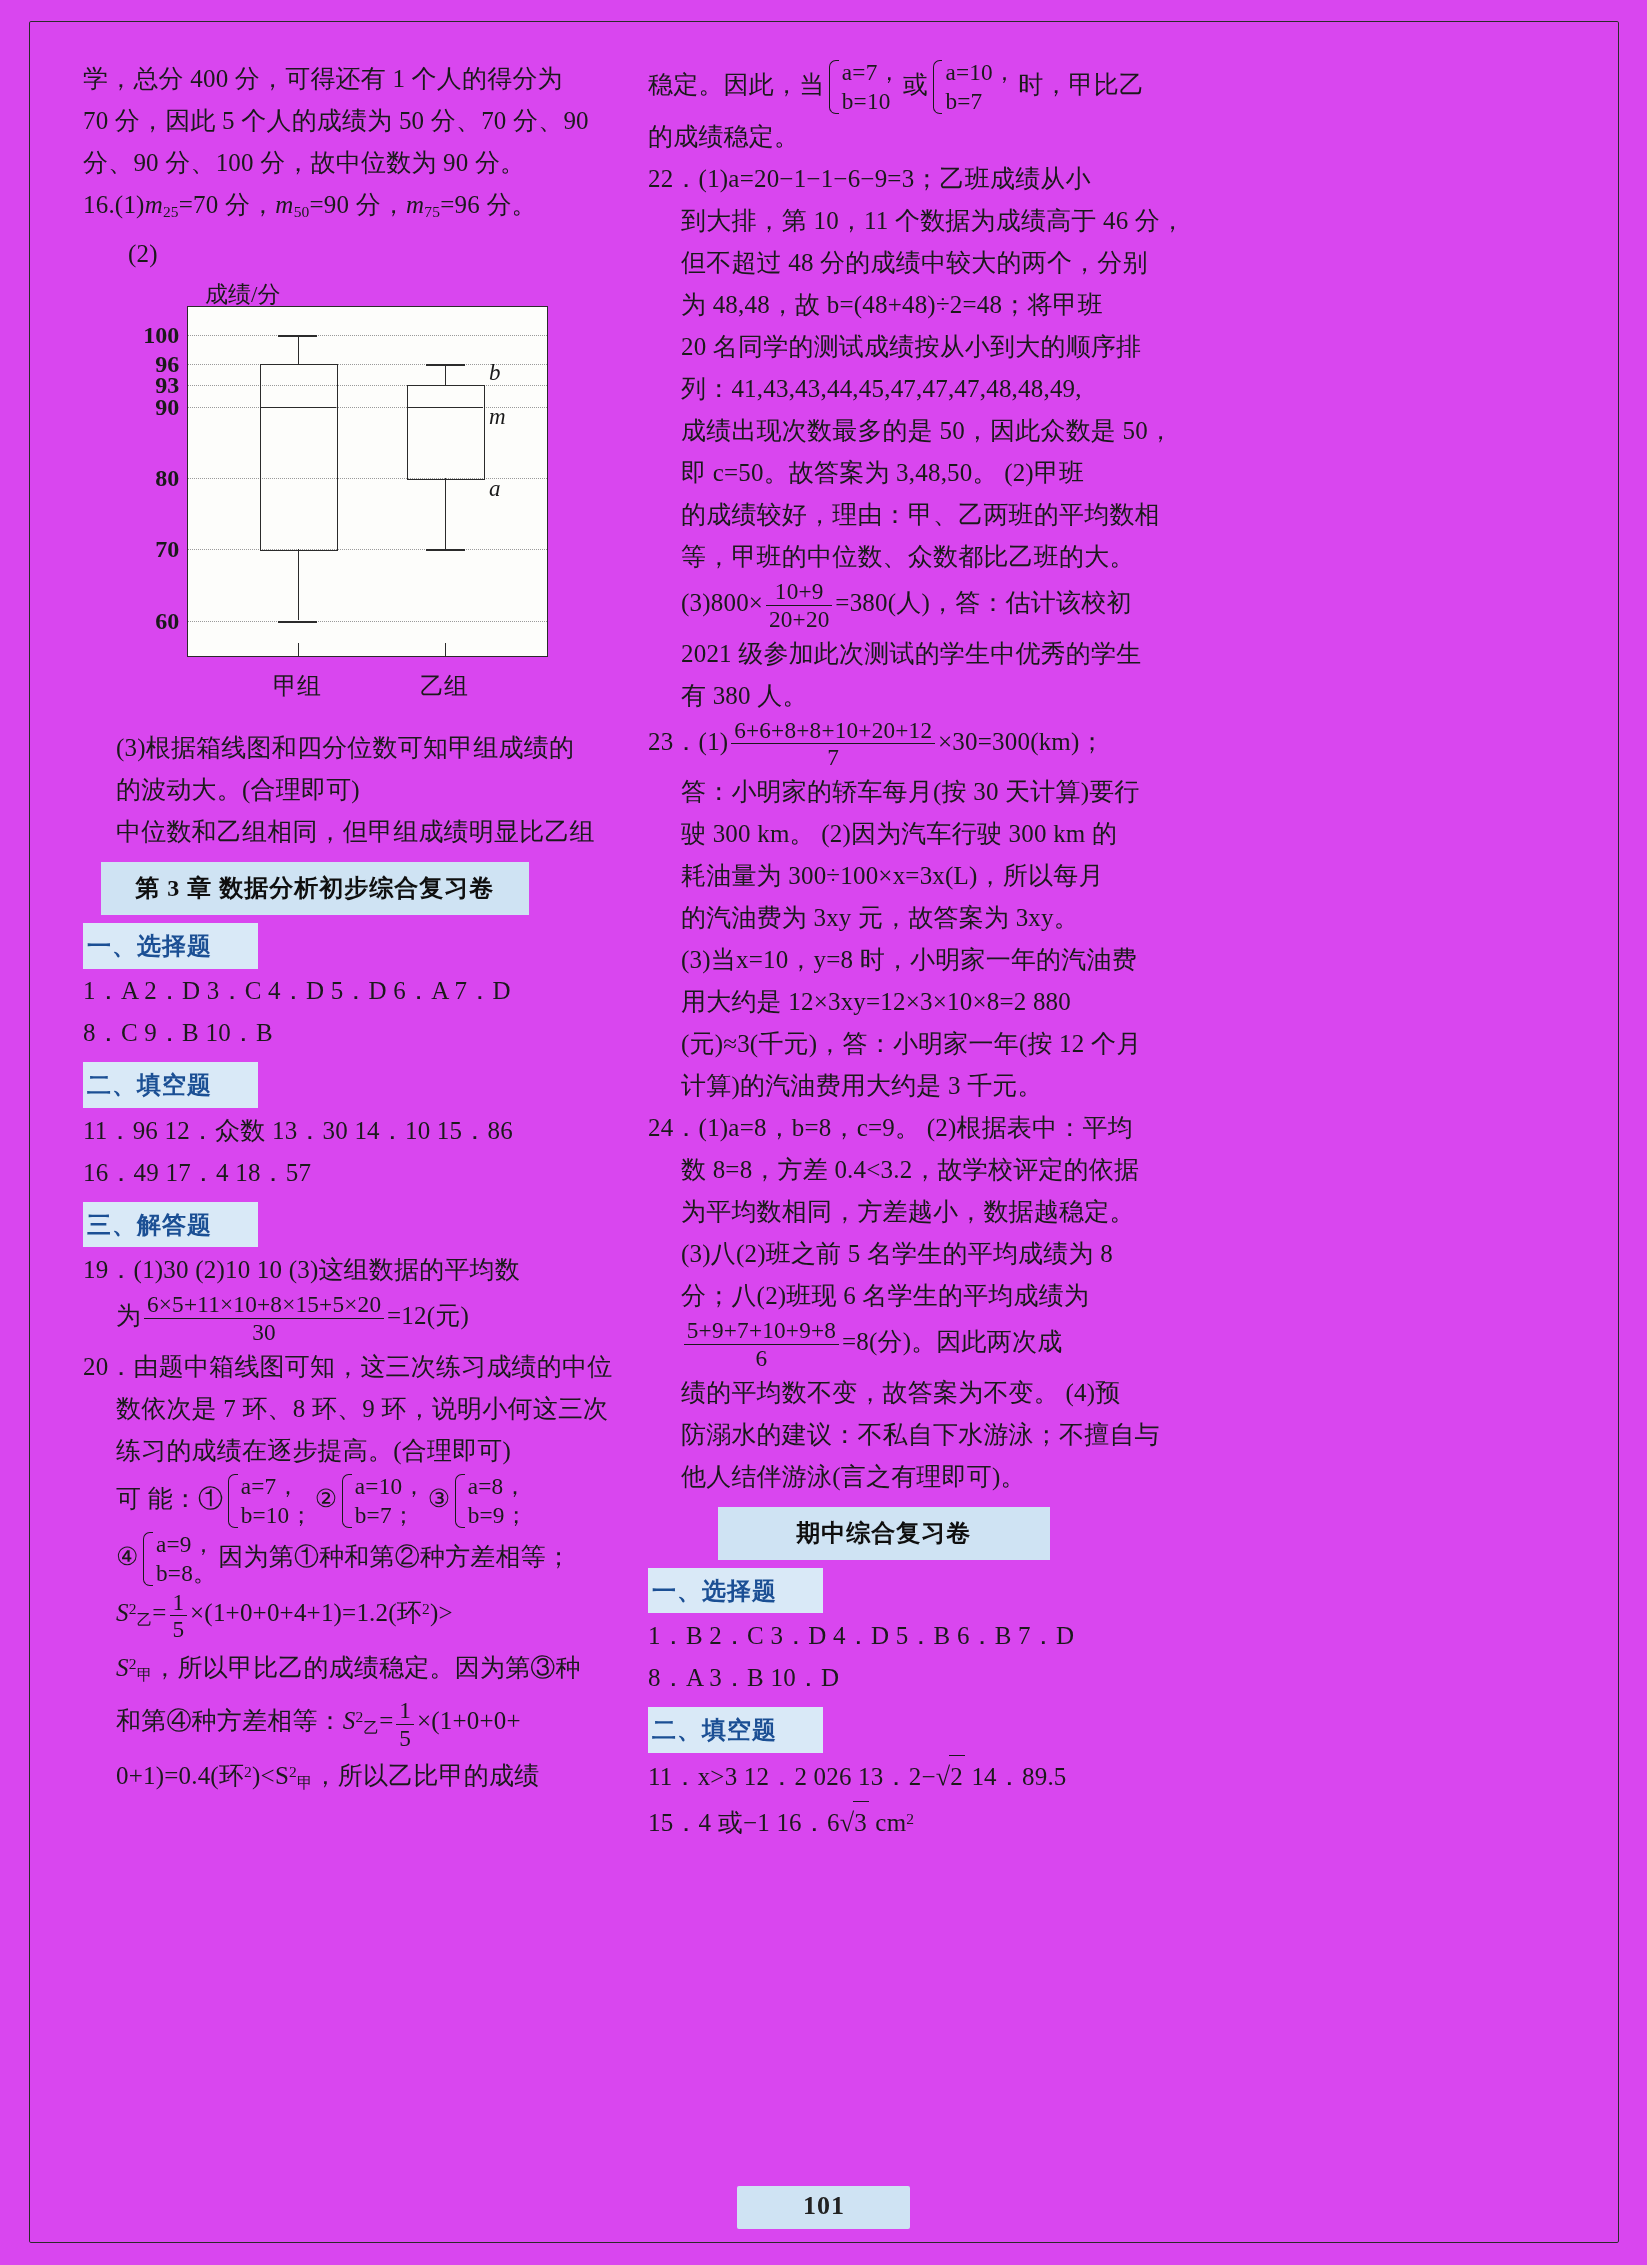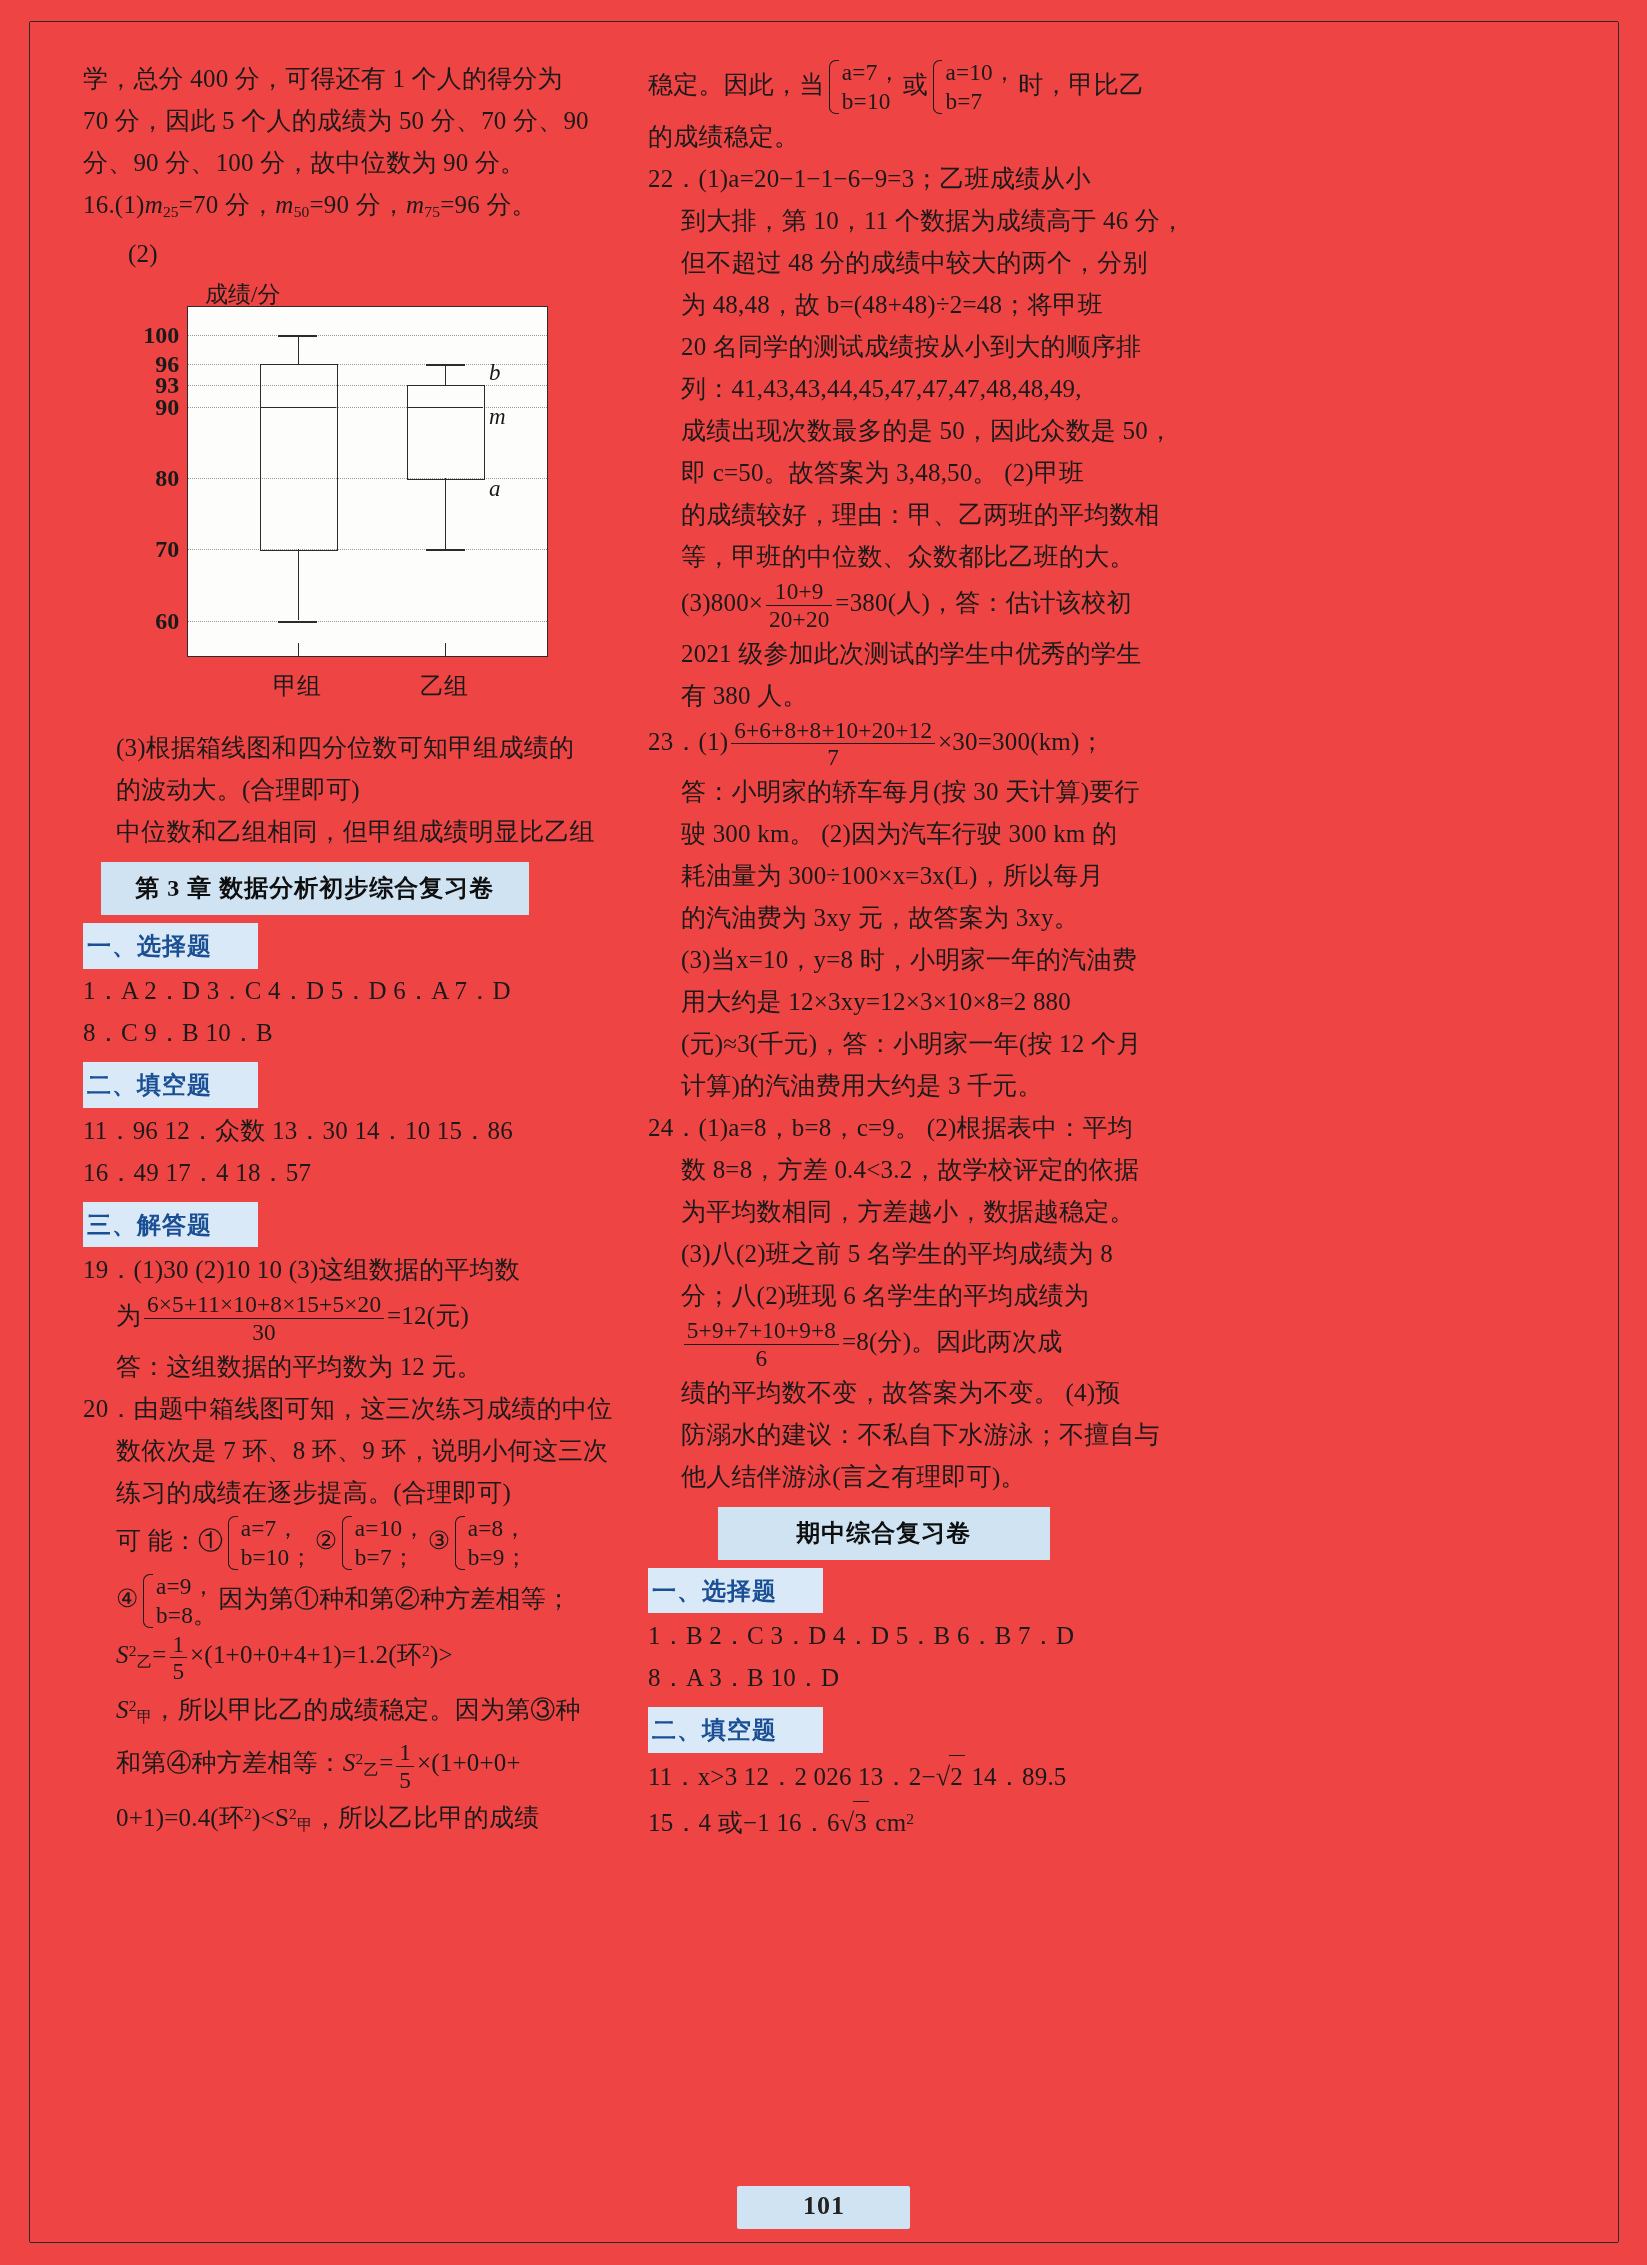--- a/index.html
+++ b/index.html
@@ -6,21 +6,21 @@
   body{
     width:1648px;height:2266px;
     background:#ffffff;
     font-family:"Liberation Serif","DejaVu Serif",serif;
     color:#1a1a1a;
     position:relative;
     overflow:hidden;
   }
   .page{
     position:absolute;inset:0;
-    background:#ef4444;
+    background:#d946ef;
   }
   .page-border{
     position:absolute;
     left:29px;top:21.3px;right:29px;bottom:23px;
     border:1.9px solid #2b2b2b;
     border-radius:1.9px;
     pointer-events:none;
   }
   .columns{
     position:absolute;
@@ -279,21 +279,20 @@
       <span class="ln">8．C   9．B   10．B</span>
 
       <span class="sub-head">二、填空题</span>
       <span class="ln">11．96   12．众数   13．30   14．10   15．86</span>
       <span class="ln">16．49   17．4   18．57</span>
 
       <span class="sub-head">三、解答题</span>
 
       <span class="ln">19．(1)30   (2)10   10   (3)这组数据的平均数</span>
       <span class="ln ind3"><span>为</span><span class="frac"><span class="num">6×5+11×10+8×15+5×20</span><span class="den">30</span></span><span>=12(元)</span></span>
-      <span class="ln ind3">答：这组数据的平均数为 12 元。</span>
 
       <span class="ln">20．由题中箱线图可知，这三次练习成绩的中位</span>
       <span class="ln ind3">数依次是 7 环、8 环、9 环，说明小何这三次</span>
       <span class="ln ind3">练习的成绩在逐步提高。(合理即可)</span>
 
       <span class="ln ind3"><span>可 能：①</span><span class="brace"><span>a=7，</span><span>b=10；</span></span><span>②</span><span class="brace"><span>a=10，</span><span>b=7；</span></span><span>③</span><span class="brace"><span>a=8，</span><span>b=9；</span></span></span>
       <span class="ln ind3"><span>④</span><span class="brace"><span>a=9，</span><span>b=8。</span></span><span>因为第①种和第②种方差相等；</span></span>
 
       <span class="ln ind3"><i class="mi">S</i><sup>2</sup><sub>乙</sub><span>=</span><span class="frac"><span class="num">1</span><span class="den">5</span></span><span>×(1+0+0+4+1)=1.2(环</span><sup>2</sup><span>)&gt;</span></span>
 

